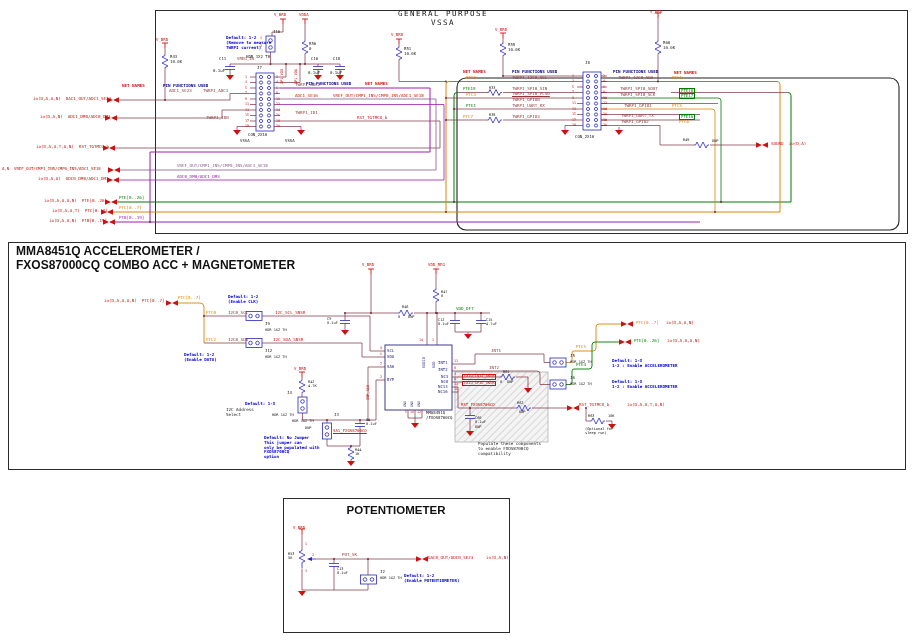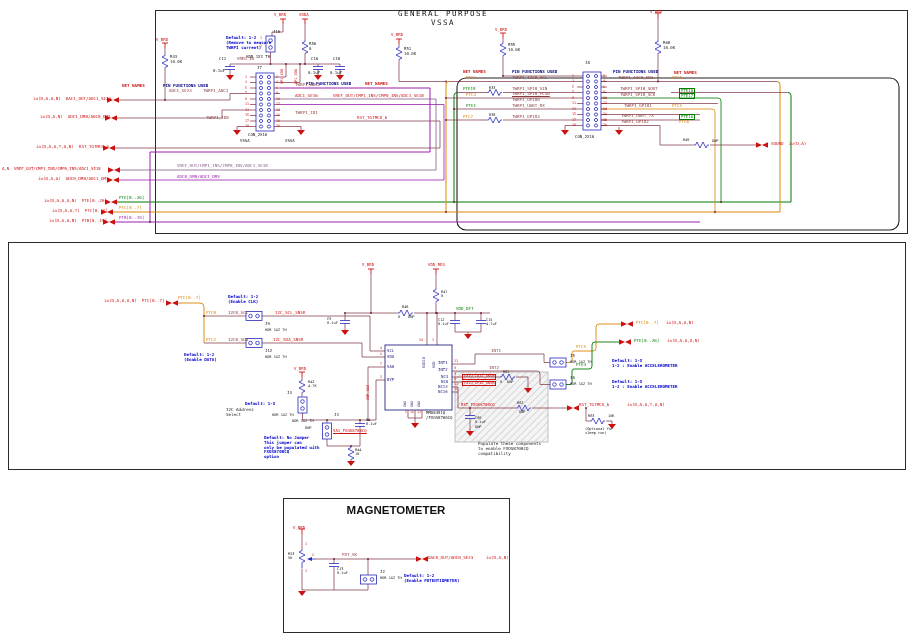--- a/index.html
+++ b/index.html
@@ -301,21 +301,23 @@
       <use href="#gnd" x="302" y="591"></use>
       <use href="#pwr" x="302" y="529"></use>
       <use href="#port" x="422" y="559"></use>
       <circle class="dot" cx="334" cy="559" r="1"></circle>
         <circle class="dot" cx="368" cy="559" r="1"></circle>
     </g>
   </svg>
 
   <div class="sec-title" id="t-twrpi">GENERAL PURPOSE
 VSSA</div>
-  <div class="sec-title" id="t-pot">MAGNETOMETER</div>
+  <div class="sec-title" id="t-accel">MMA8451Q ACCELEROMETER /
+FXOS87000CQ COMBO ACC + MAGNETOMETER</div>
+  <div class="sec-title" id="t-pot">POTENTIOMETER</div>
 
   <div id="labels-layer">
       <div class="lb" style="left: 156px; top: 38px; color: rgb(204, 17, 17); font-size: 4px;">V_BRD</div>
       <div class="lb" style="left: 170px; top: 55px; color: rgb(26, 26, 26); font-size: 4px; line-height: 4.5px;">R43
 10.0K</div>
       <div class="lb" style="left: 226px; top: 36px; color: rgb(0, 0, 204); font-size: 4.2px; line-height: 4.8px; font-weight: bold;">Default: 1-2
 (Remove to measure
 TWRPI current)</div>
       <div class="lb" style="left: 273px; top: 30px; color: rgb(26, 26, 26); font-size: 4px;">J16</div>
       <div class="lb" style="left: 246px; top: 55px; color: rgb(26, 26, 26); font-size: 4px;">HDR 1X2 TH</div>

